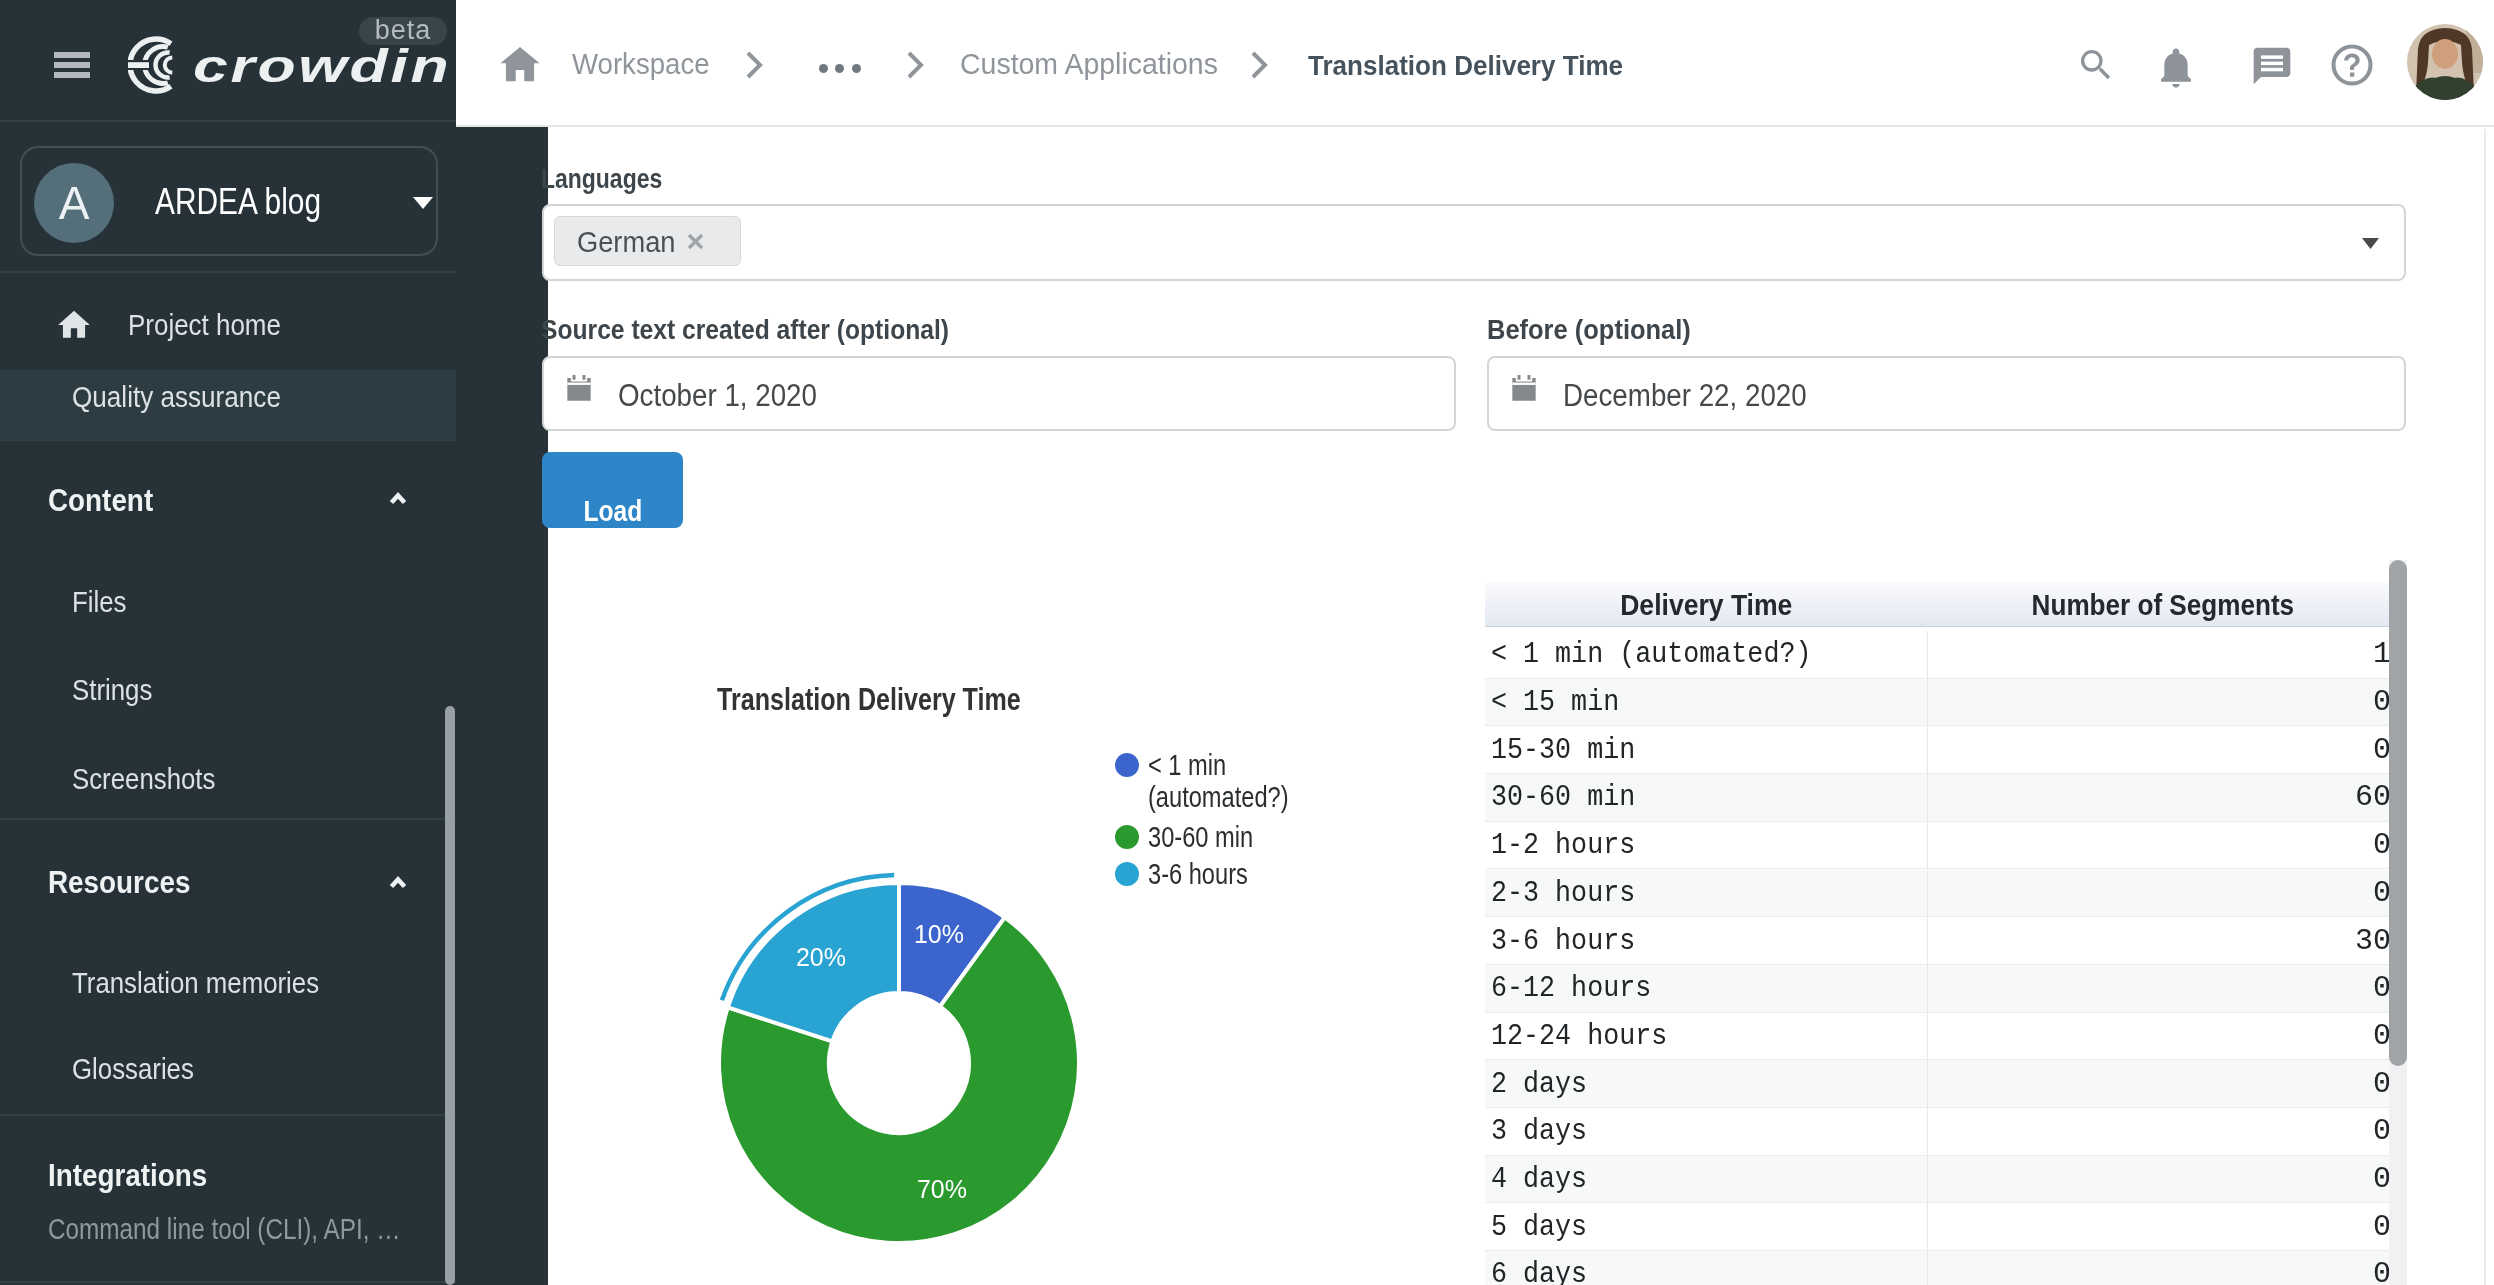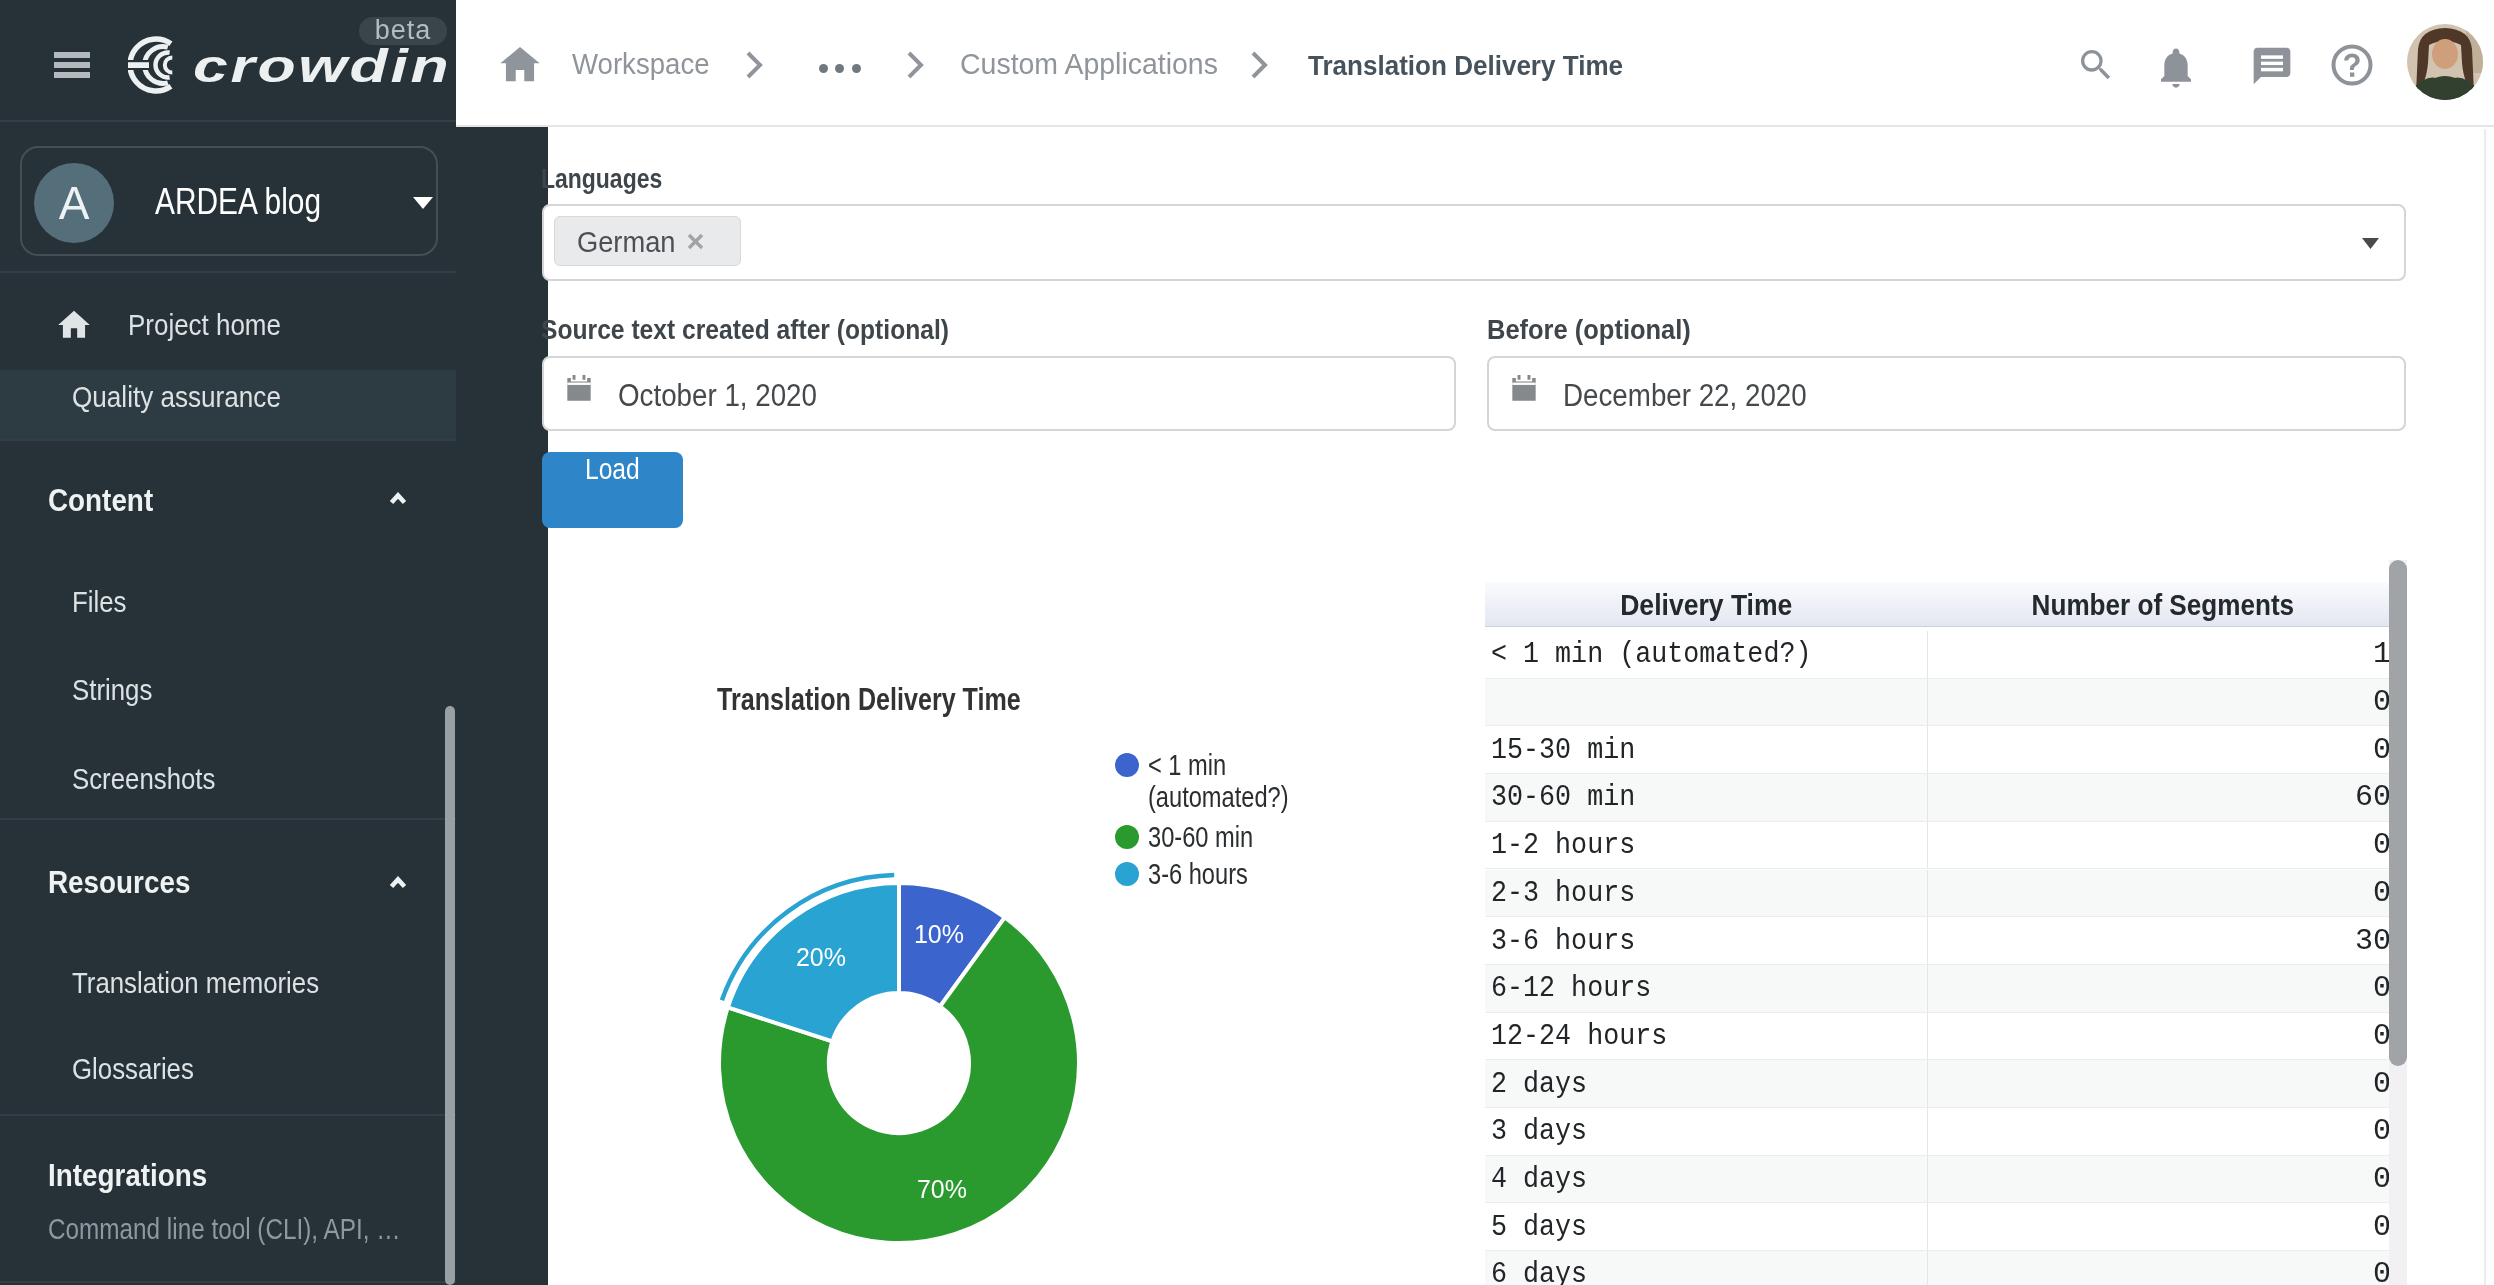--- a/index.html
+++ b/index.html
@@ -22,22 +22,22 @@
   .crumb { position:absolute; top:47px; font-size:30px; color:#8f959a; white-space:nowrap; }
   .crumb.cur { color:#46525c; font-weight:bold; font-size:28px; top:50px; }
 
   
   .label { position:absolute; font-size:28px; font-weight:bold; color:#3e464b; }
   .inputbox { position:absolute; background:#fff; border:2px solid #d3d5d7; border-radius:8px; }
   .datetext { position:absolute; font-size:31px; color:#45494c; }
   #tag { position:absolute; left:554px; top:216px; width:187px; height:50px;
     background:#e9eaeb; border:1px solid #d6d8d9; border-radius:6px; }
   #loadbtn { position:absolute; left:542px; top:452px; width:141px; height:76px;
-    background:#2e86c8; border-radius:8px; color:#fff; font-size:30px; font-weight:normal;
-    display:flex; align-items:flex-start; justify-content:center; }
+    background:#2e86c8; border-radius:8px; color:#fff; font-size:30px; font-weight:bold;
+    display:flex; align-items:flex-end; justify-content:center; }
 
   
   #charttitle { position:absolute; left:717px; top:682px; white-space:nowrap; transform:scaleX(0.81); transform-origin:left center;
     font-size:31px; font-weight:bold; color:#333; }
   .legtext { position:absolute; font-size:29px; color:#2b2e30; white-space:nowrap; transform:scaleX(0.815); transform-origin:left center; }
   .legdot { position:absolute; width:24px; height:24px; border-radius:50%; }
 
   
   #tbl { position:absolute; left:1476px; top:582px; width:931px; height:726px; overflow:hidden;margin-left:9px; }
   #thead { position:absolute; left:0; top:0; width:913px; height:45px;
@@ -256,20 +256,23 @@
         </div>
     </div>
     <div id="rows">
       <div class="row" style="top:49.0px;">
           <div class="c1">
             <span style="transform:scaleX(0.89); transform-origin:left center; white-space:nowrap;">&lt; 1 min (automated?)</span>
           </div>
           <div class="c2">1</div>
         </div>
       <div class="row alt" style="top:96.7px;">
+          <div class="c1">
+            <span style="transform:scaleX(0.89); transform-origin:left center; white-space:nowrap;">&lt; 15 min</span>
+          </div>
           <div class="c2">0</div>
         </div>
       <div class="row" style="top:144.4px;">
           <div class="c1">
             <span style="transform:scaleX(0.89); transform-origin:left center; white-space:nowrap;">15-30 min</span>
           </div>
           <div class="c2">0</div>
         </div>
       <div class="row alt" style="top:192.10000000000002px;">
           <div class="c1">

